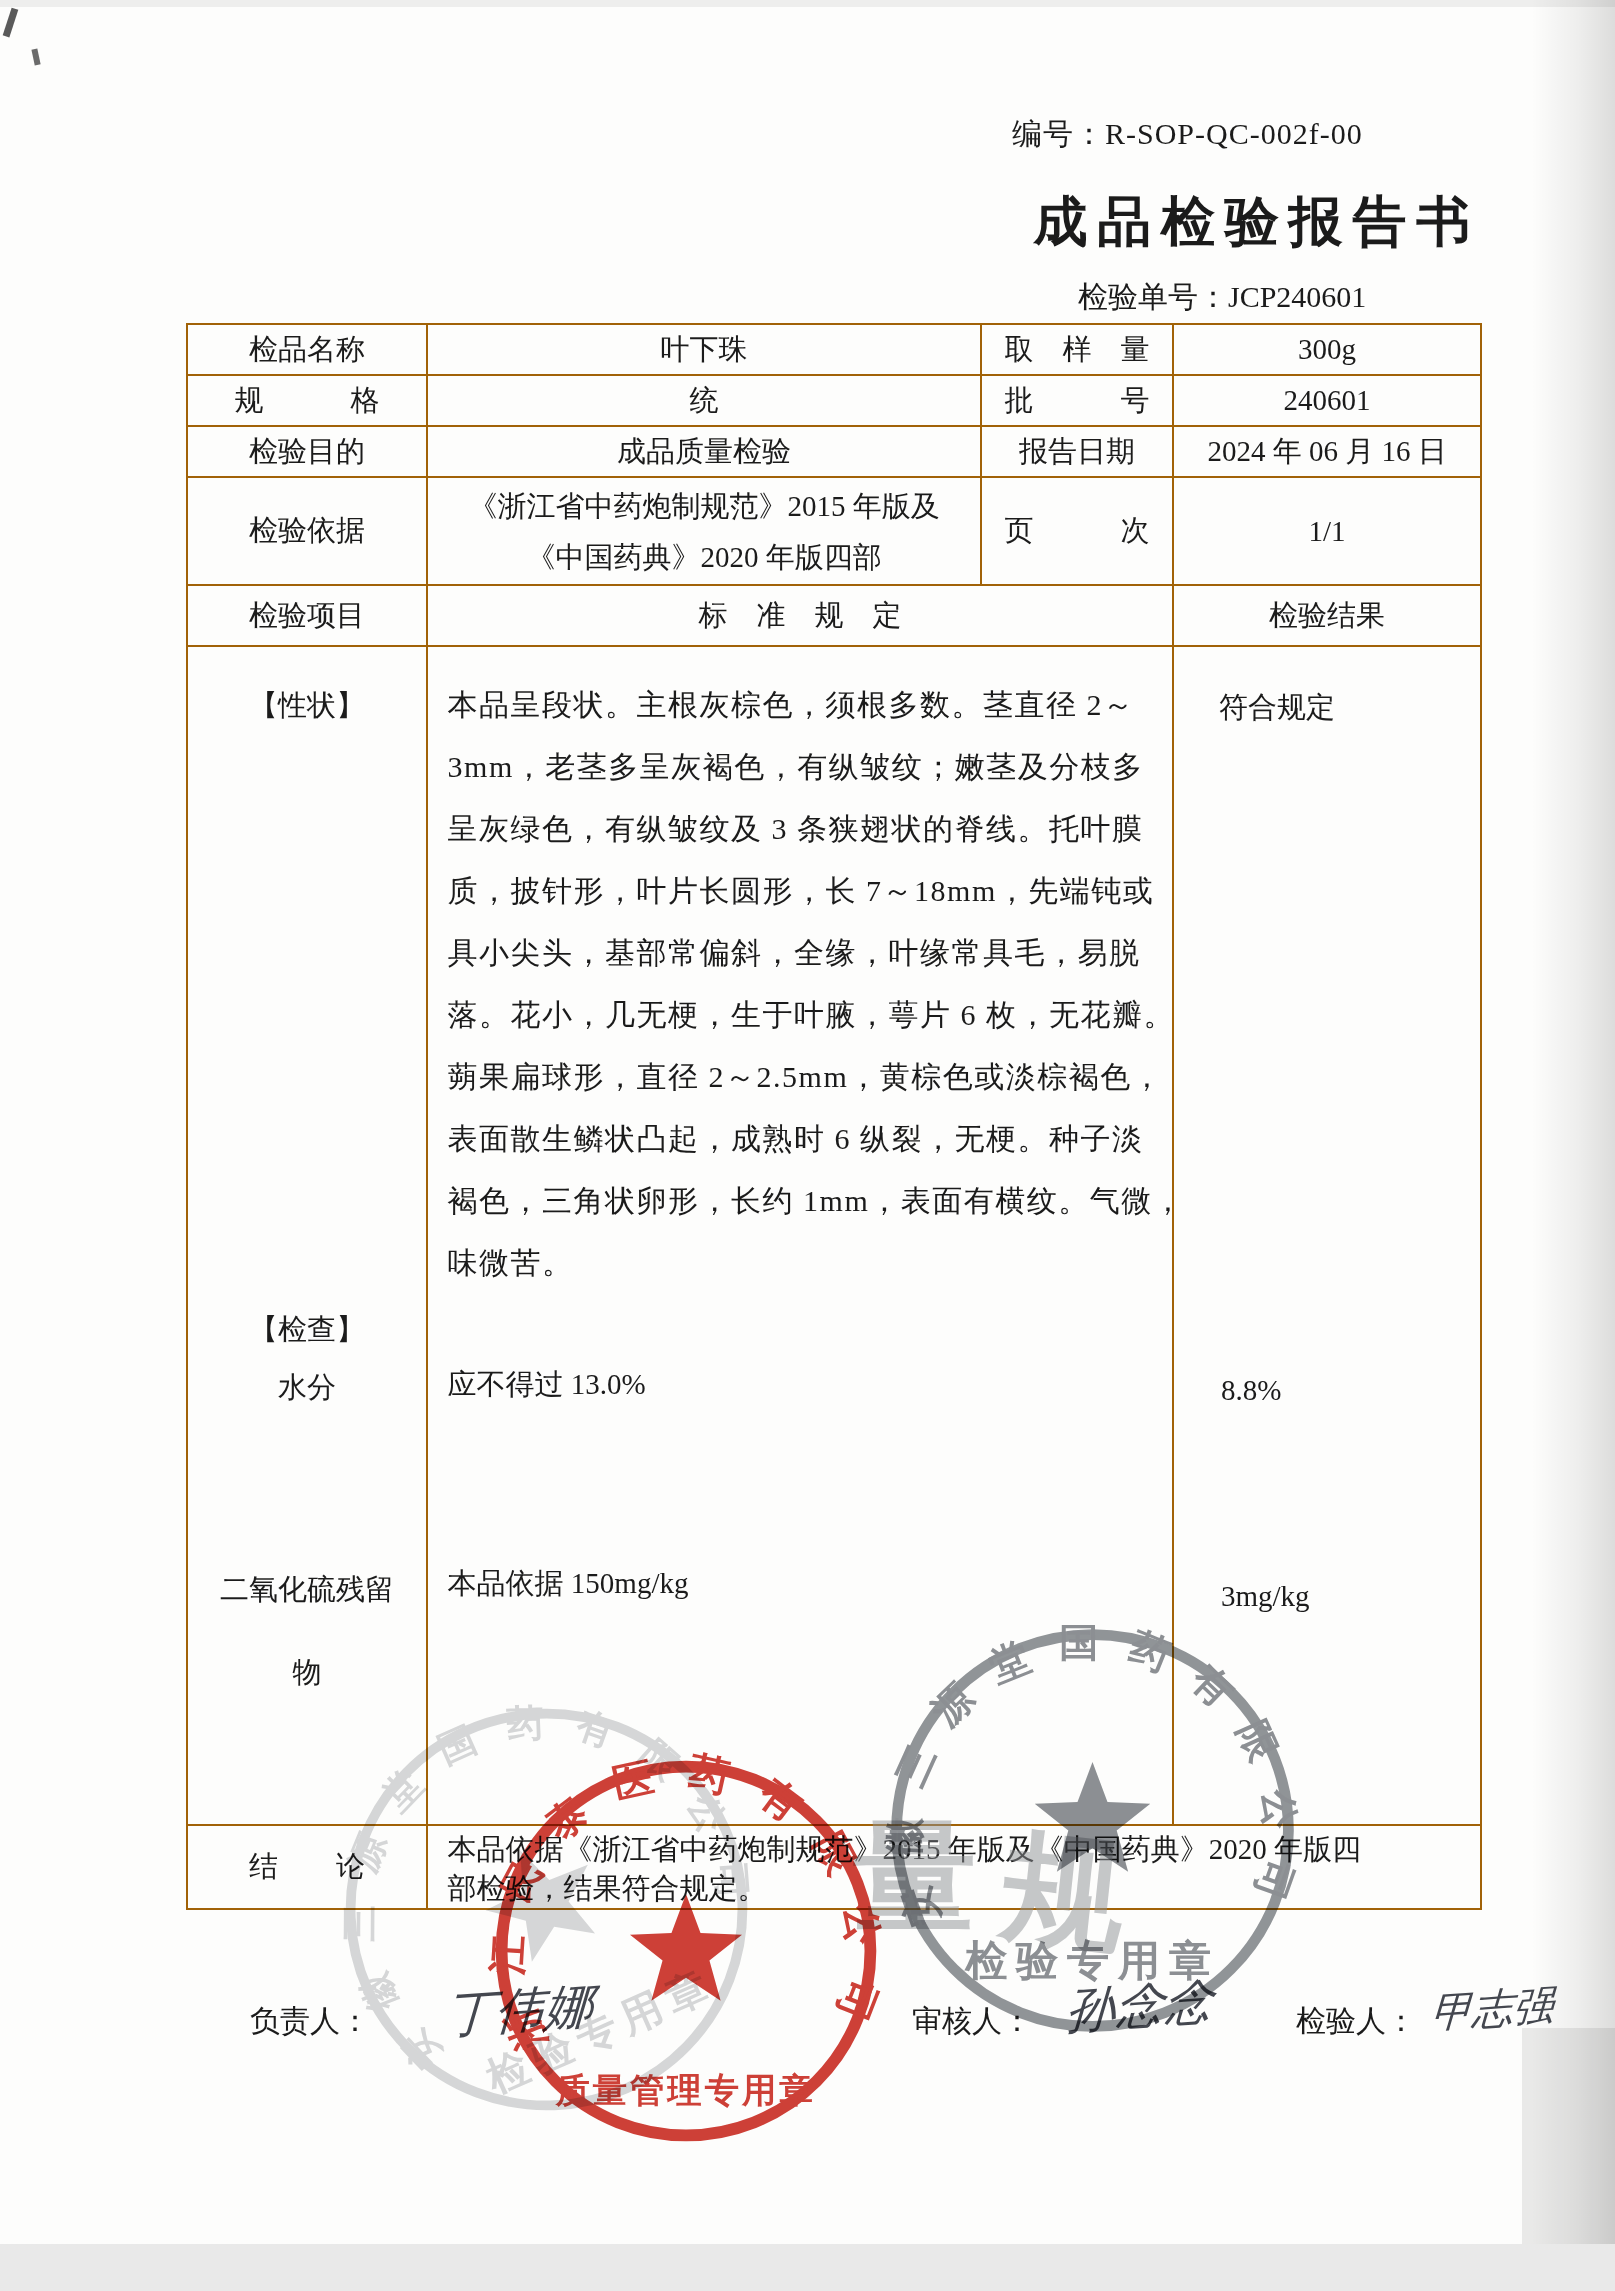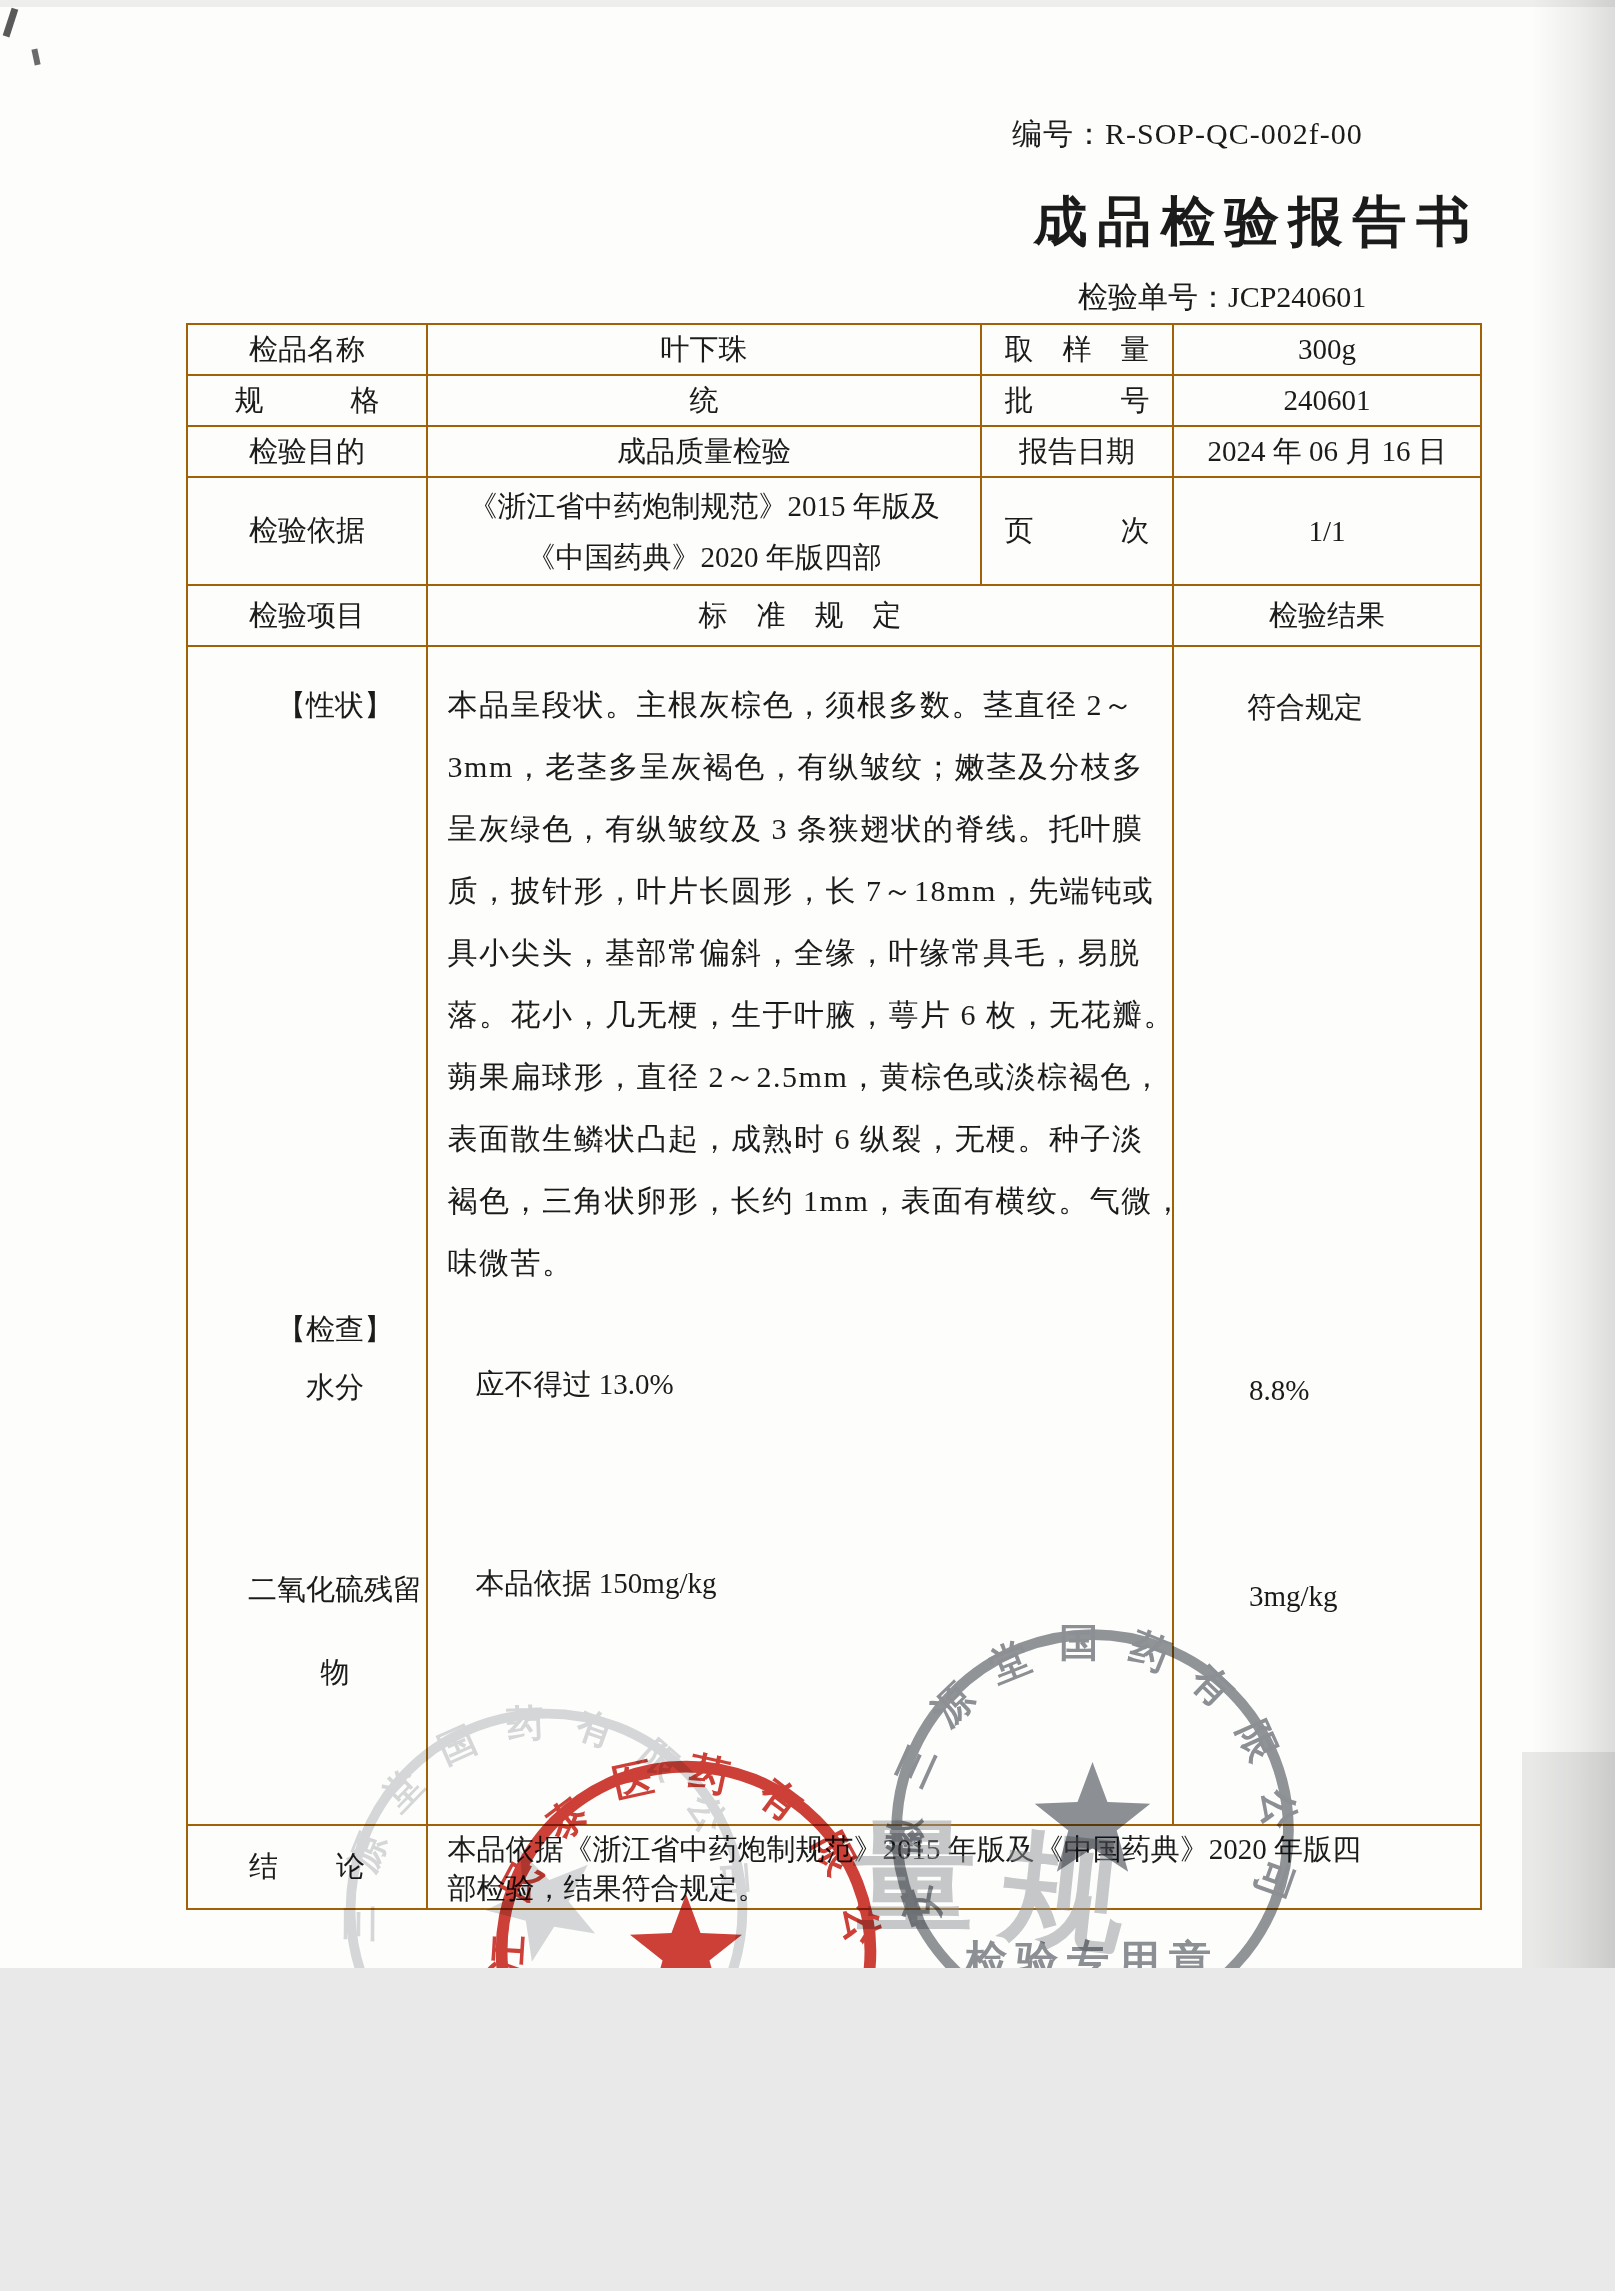--- a/index.html
+++ b/index.html
@@ -1,18 +1,18 @@
 <!DOCTYPE html>
 <html><head>
 <meta charset="utf-8">
 <style>
   html,body{margin:0;padding:0;background:#e9e9e9;}
   .page{
     position:relative;
-    width:1615px;height:1968px;
+    width:1615px;height:2244px;
     background:#fdfdfc;
     margin:0 auto;
     overflow:hidden;
     font-family:"Liberation Serif","DejaVu Serif",serif;
     color:#1b1b1b;
   }
   
   .edge-right{position:absolute;right:0;top:0;width:84px;height:100%;
     background:linear-gradient(to right,rgba(0,0,0,0) 0%,rgba(0,0,0,.06) 55%,rgba(0,0,0,.13) 100%);}
   .edge-top{position:absolute;left:0;top:0;width:100%;height:6.9px;background:rgba(0,0,0,.06);}
@@ -30,21 +30,21 @@
     border-collapse:collapse;table-layout:fixed;
     font-size:29px;
   }
   table.report td{border:2px solid #a16207;padding:0;vertical-align:middle;}
   table.report{border:2.9px solid #2a2a2a;}
   td.lab{text-align:center;}
   td.val{text-align:center;}
   td.top{vertical-align:top;padding-top:7.8px;}
   .two-line{line-height:51px;text-align:center;padding-top:2px;}
   td.bodycell{position:relative;vertical-align:top;}
-  .abs{position:absolute;white-space:nowrap;padding-left:28px;}
+  .abs{position:absolute;white-space:nowrap;}
   .charlines{position:absolute;left:19.6px;top:27.4px;width:701px;}
   .charlines div{line-height:62px;font-size:30px;letter-spacing:1.5px;white-space:nowrap;}
   .c1center{left:0;width:100%;text-align:center;}
   .concl{padding:3.9px 0 0 19.6px;line-height:39px;}
   .concl div{white-space:nowrap;}
 
   .sig-label{position:absolute;font-size:30px;white-space:nowrap;z-index:2;}
   .handwriting{position:absolute;font-size:49px;color:#30343d;white-space:nowrap;z-index:2;
     transform:rotate(-4deg) skewX(-7deg);font-style:italic;opacity:.9;}
 

